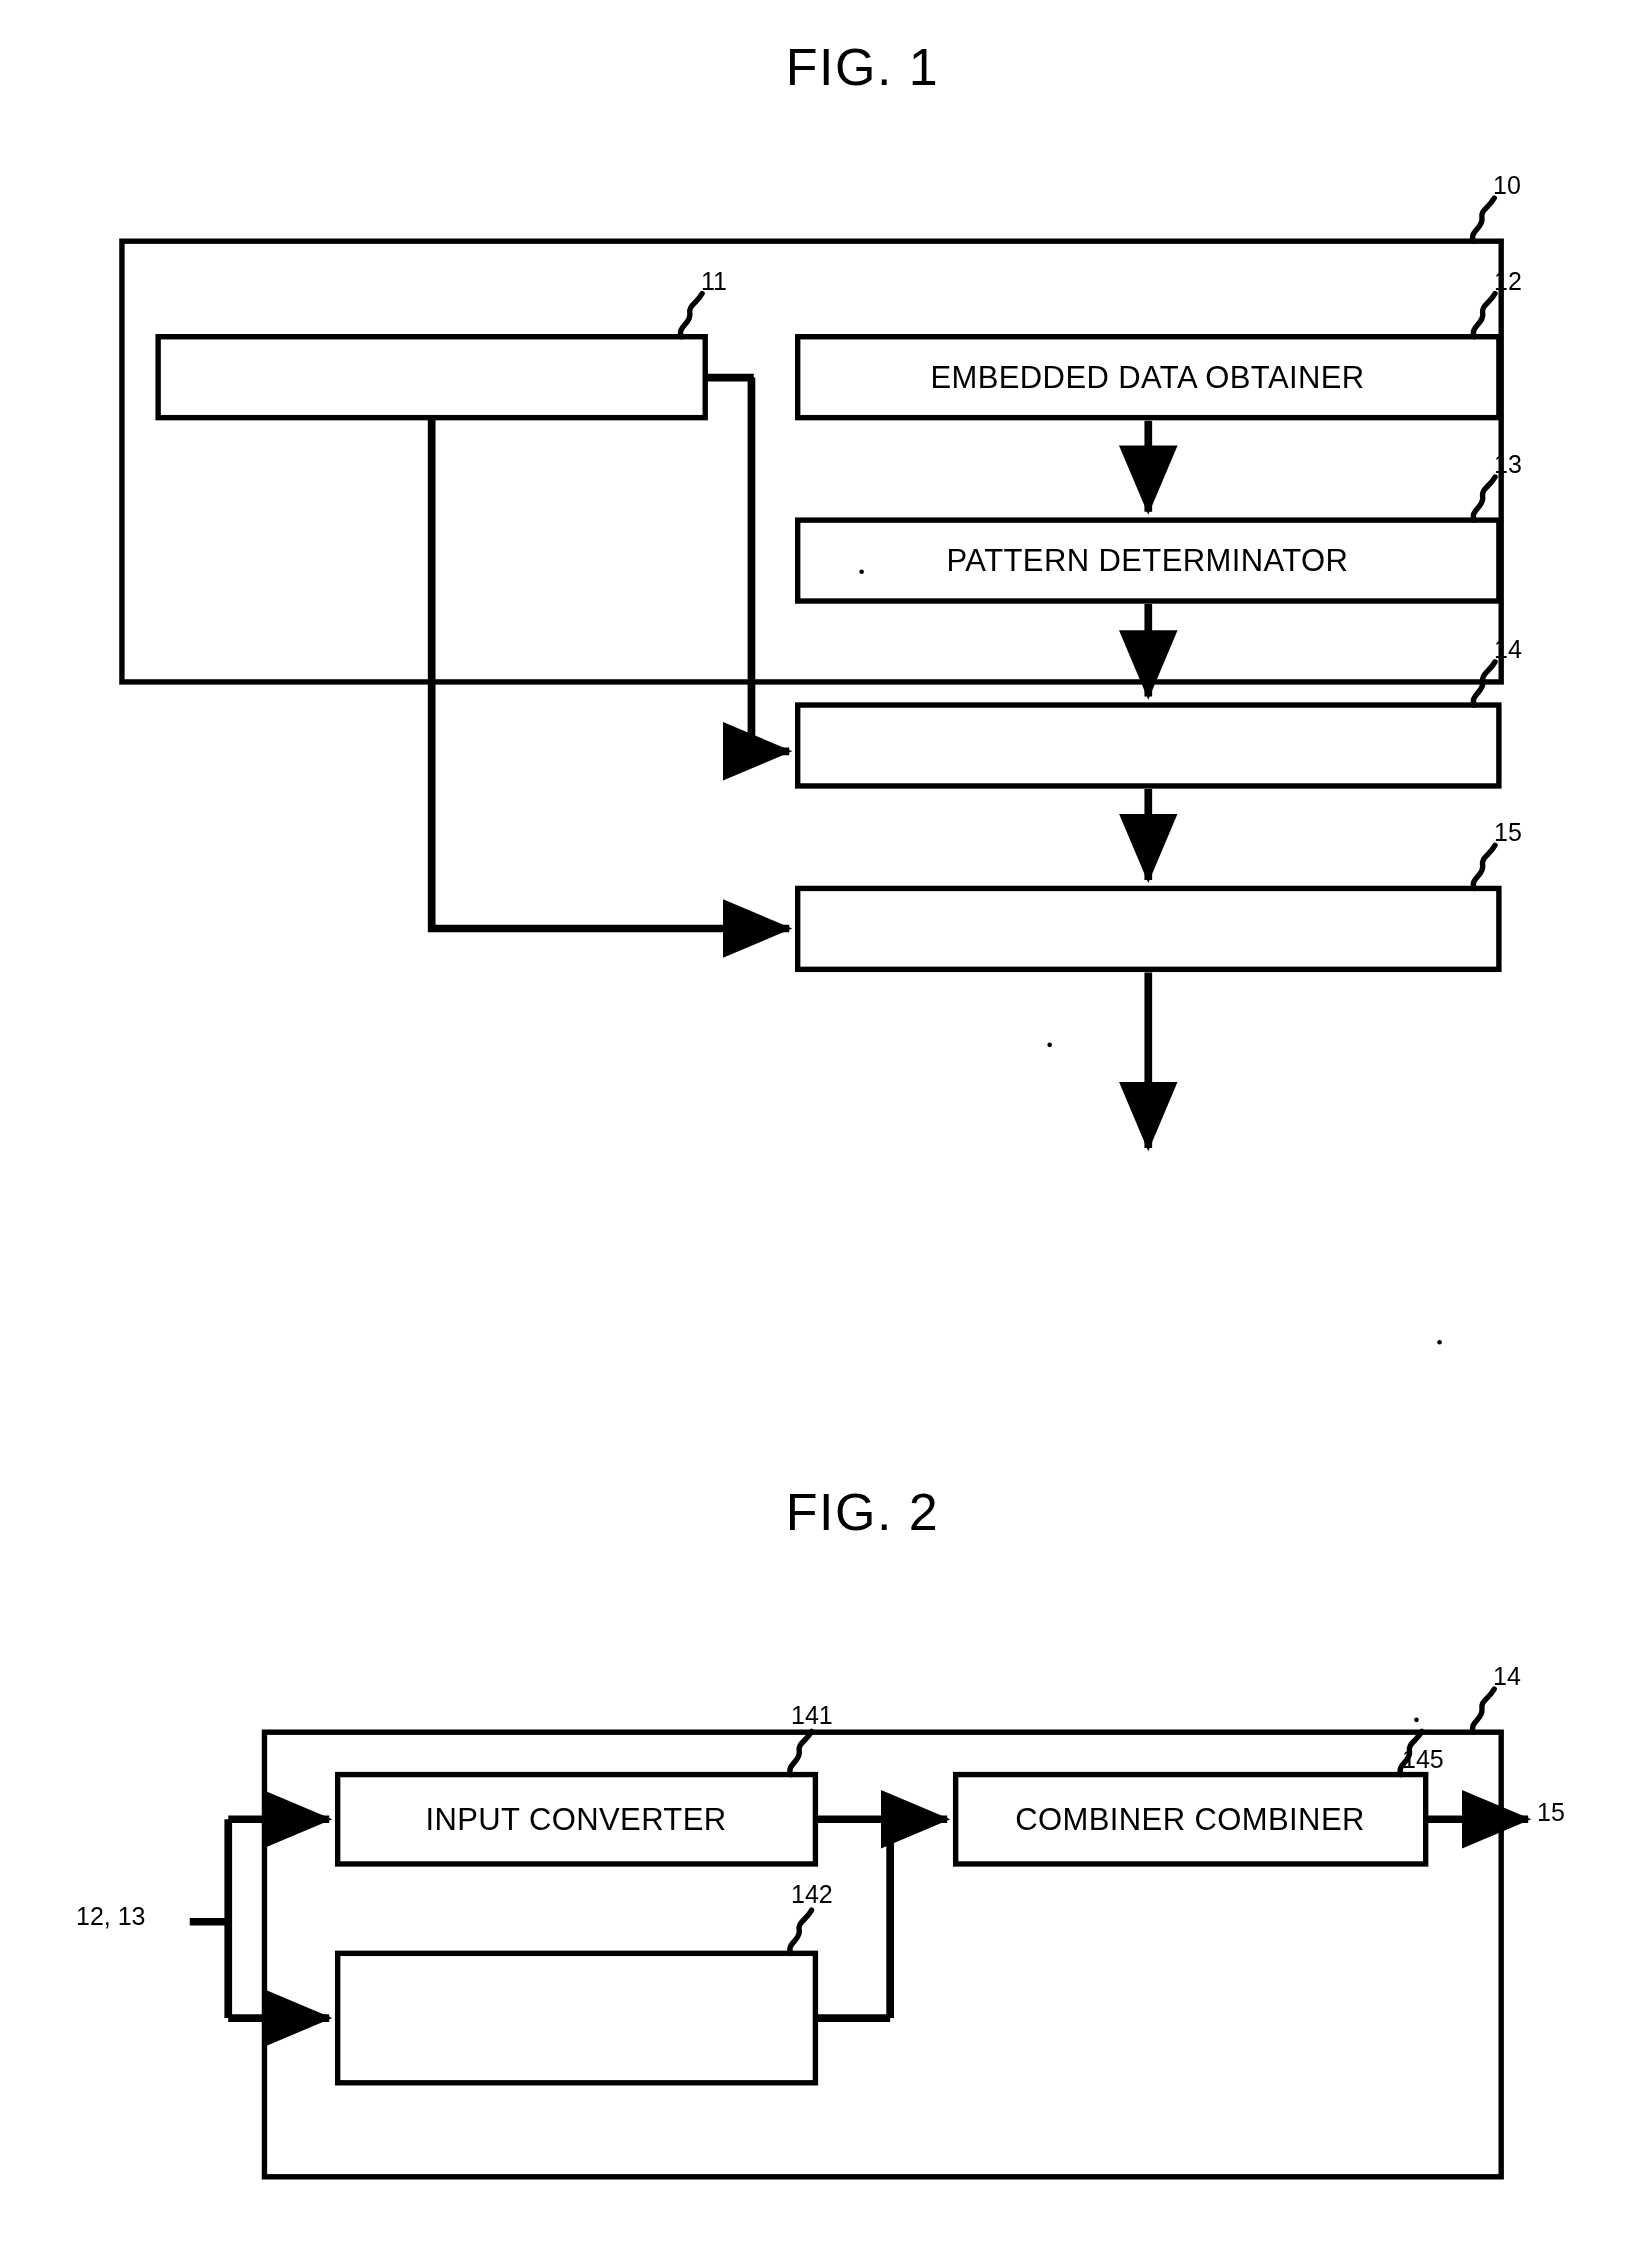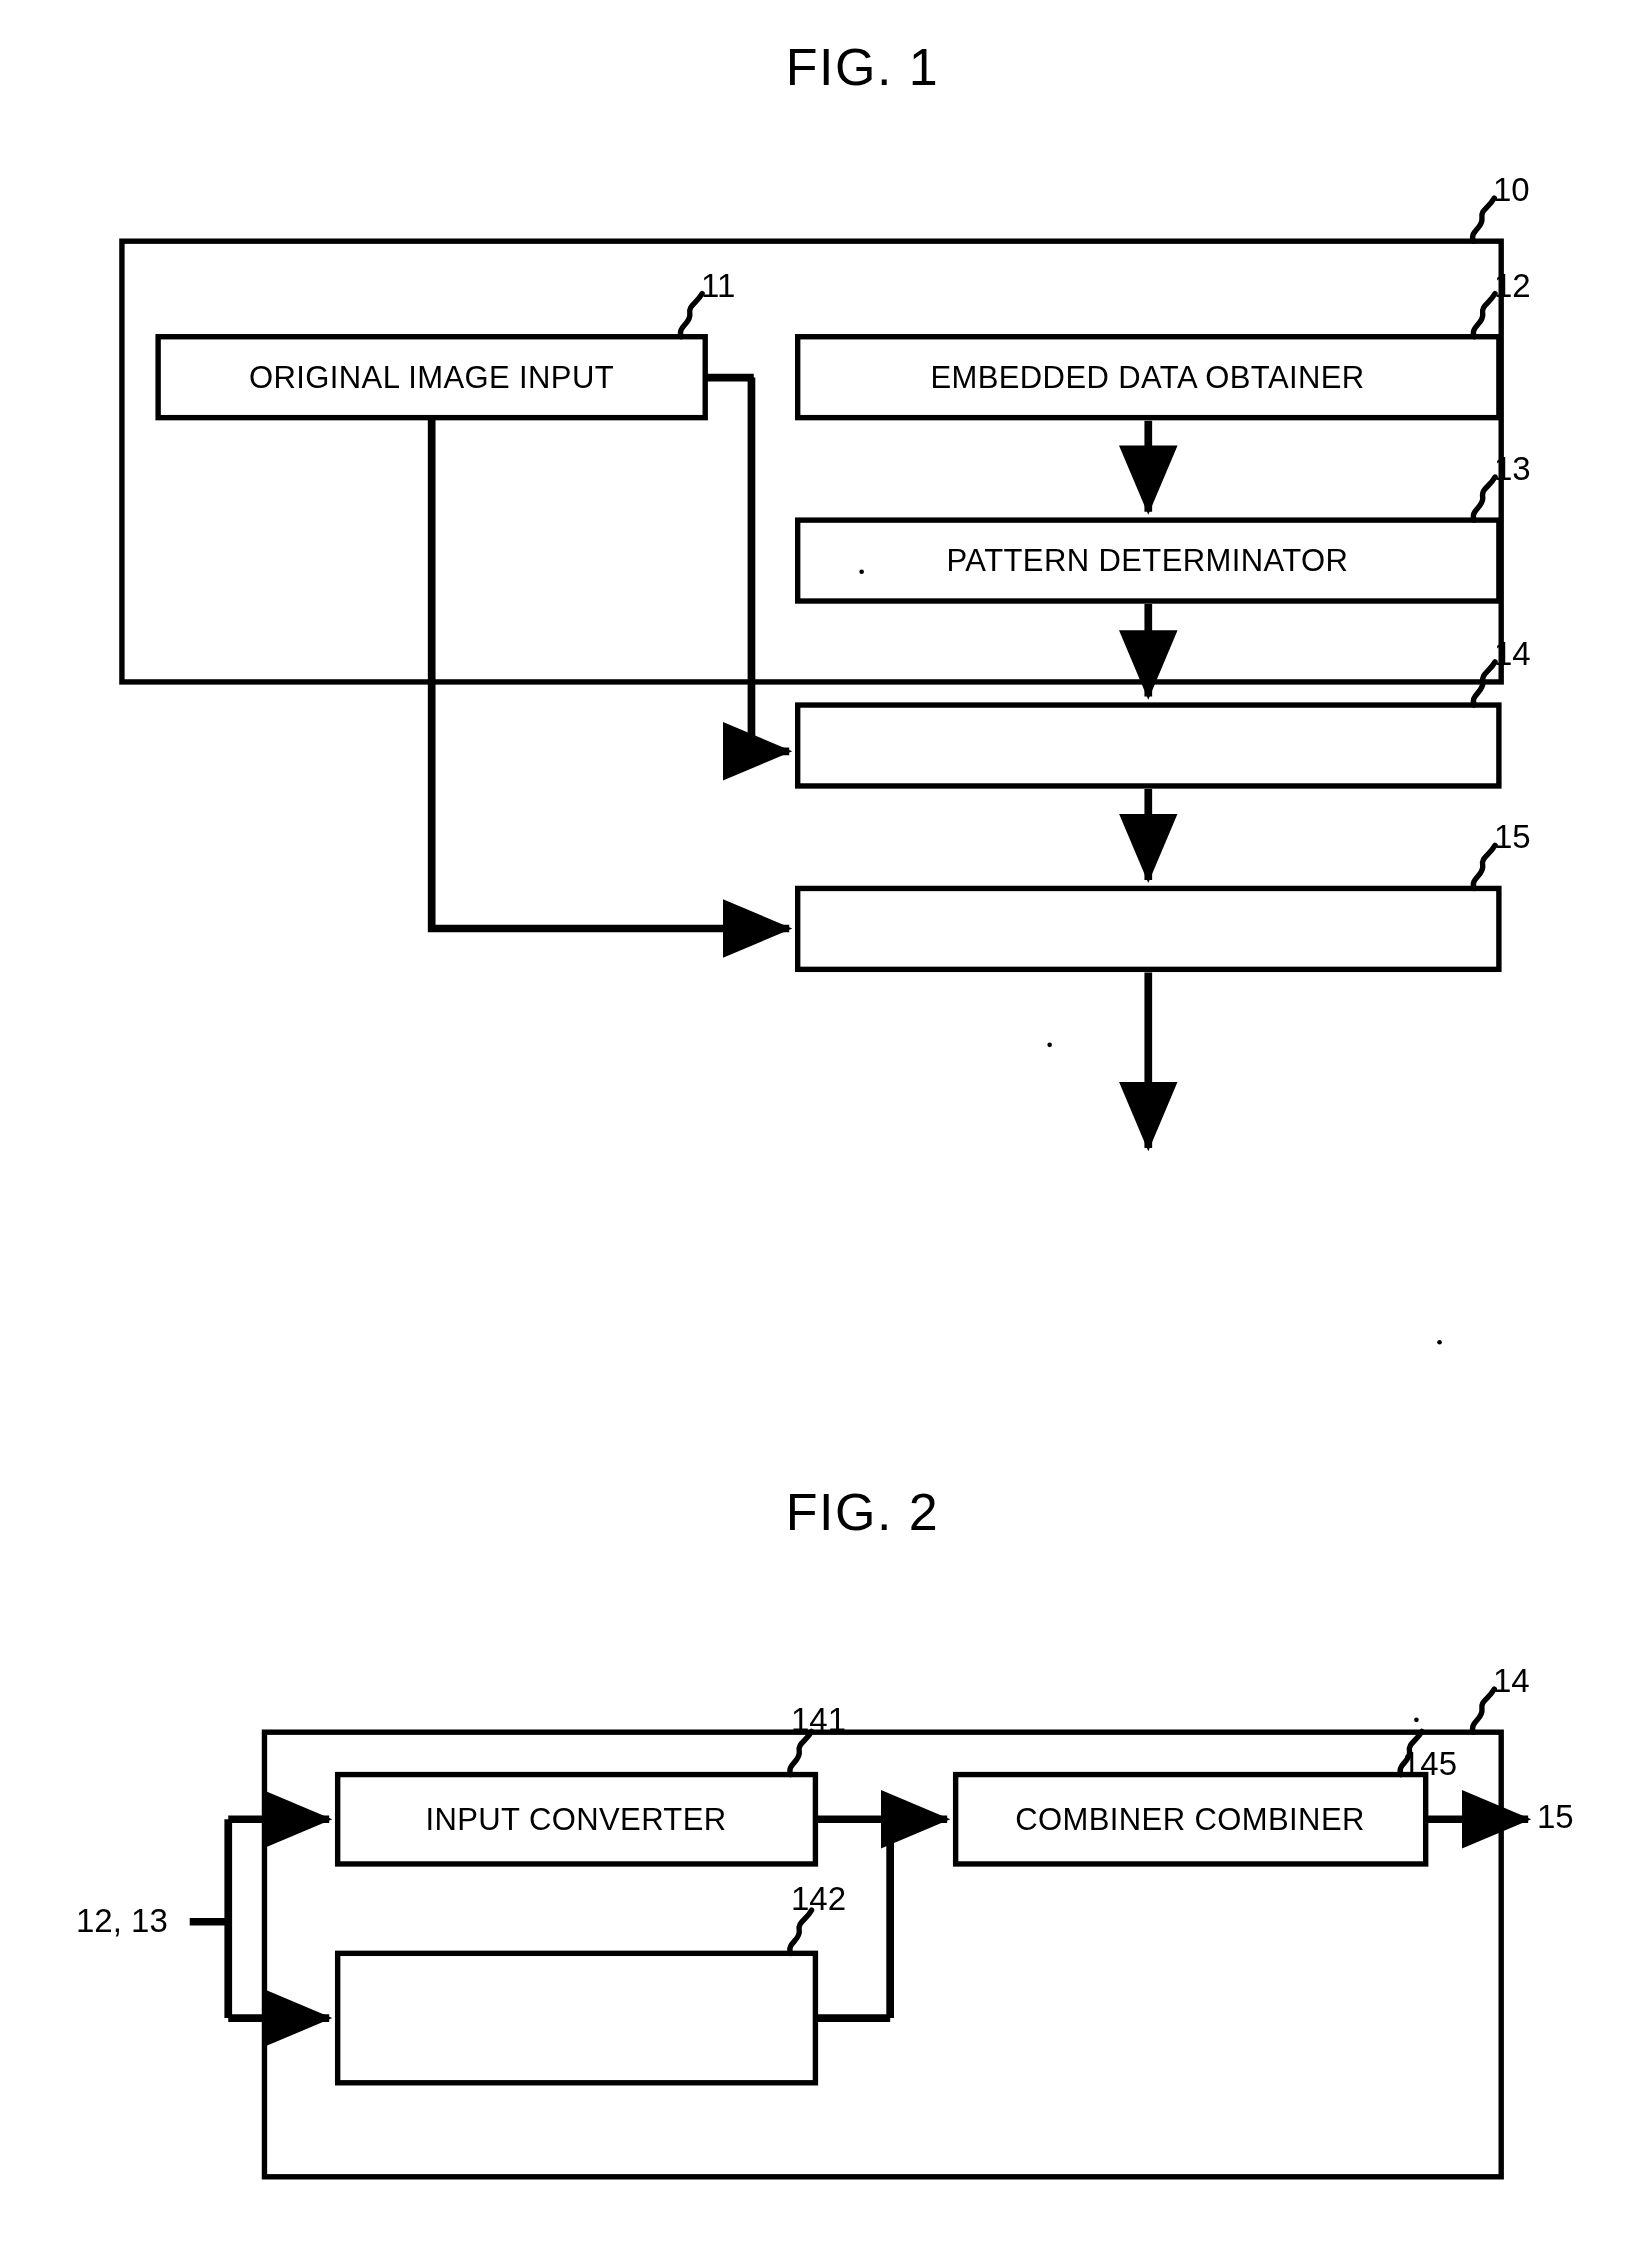--- a/index.html
+++ b/index.html
@@ -47,21 +47,21 @@
     justify-content: center;
     text-align: center;
     font-size: 31px;
     letter-spacing: 0.4px;
     line-height: 1.14;
     font-family: "Liberation Sans", sans-serif;
     white-space: pre-line;
   }
   .ref-num {
     position: absolute;
-    font-size: 33px;
+    font-size: 25px;
     font-family: "Liberation Sans", sans-serif;
     white-space: nowrap;
   }
 </style>
 </head>
 <body>
 
 <div class="page">
 
   <div class="fig-title" id="fig1-title">FIG. 1</div>
@@ -175,21 +175,20 @@
     <g>
       <line x1="1850" y1="2361" x2="1983" y2="2361" stroke="#000" stroke-width="10" marker-end="url(#ah)"></line>
     </g>
 
     <circle cx="1118" cy="742" r="3" fill="#000"></circle>
     <circle cx="1362" cy="1356" r="3" fill="#000"></circle>
     <circle cx="1868" cy="1742" r="3" fill="#000"></circle>
     <circle cx="1838" cy="2232" r="3" fill="#000"></circle>
   </svg>
 
-  <div class="box-label" style="left:158px; top:337px; width:547px; height:81px;">ORIGINAL IMAGE INPUT</div>
   <div class="box-label" style="left:797px; top:337px; width:701px; height:81px;">EMBEDDED DATA OBTAINER</div>
   <div class="box-label" style="left:797px; top:520px; width:701px; height:81px;">PATTERN DETERMINATOR</div>
 
   <div class="ref-num" style="left:1493px; top:171px;">10</div>
   <div class="ref-num" style="left:701px; top:267px;">11</div>
   <div class="ref-num" style="left:1494px; top:267px;">12</div>
   <div class="ref-num" style="left:1494px; top:450px;">13</div>
   <div class="ref-num" style="left:1494px; top:635px;">14</div>
   <div class="ref-num" style="left:1494px; top:818px;">15</div>
 

